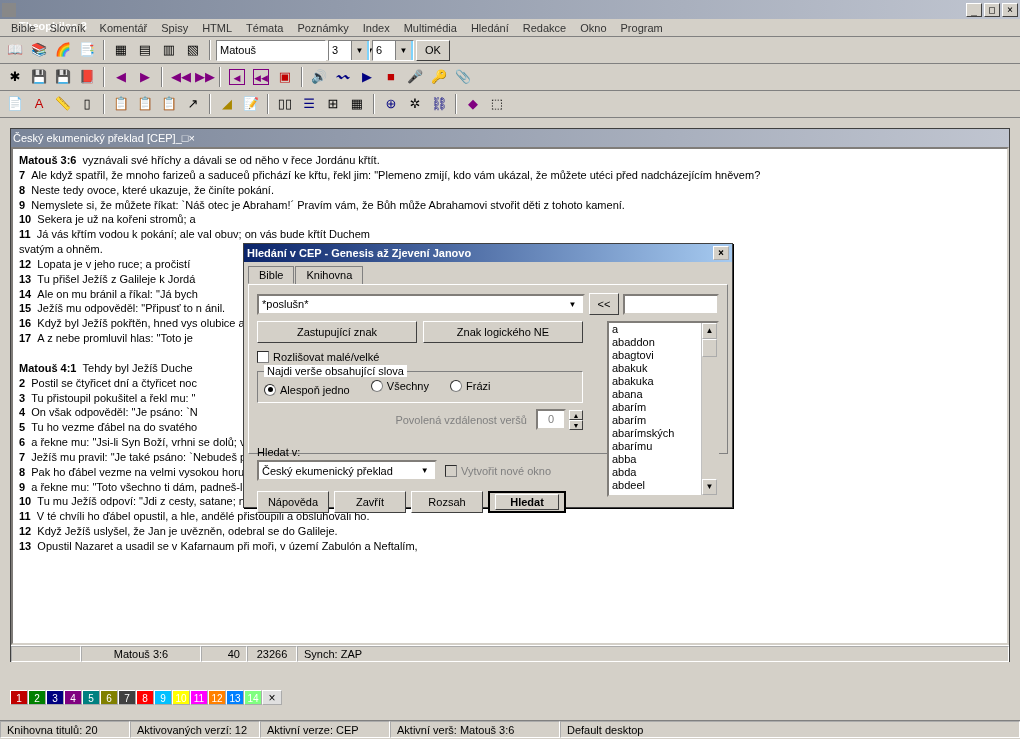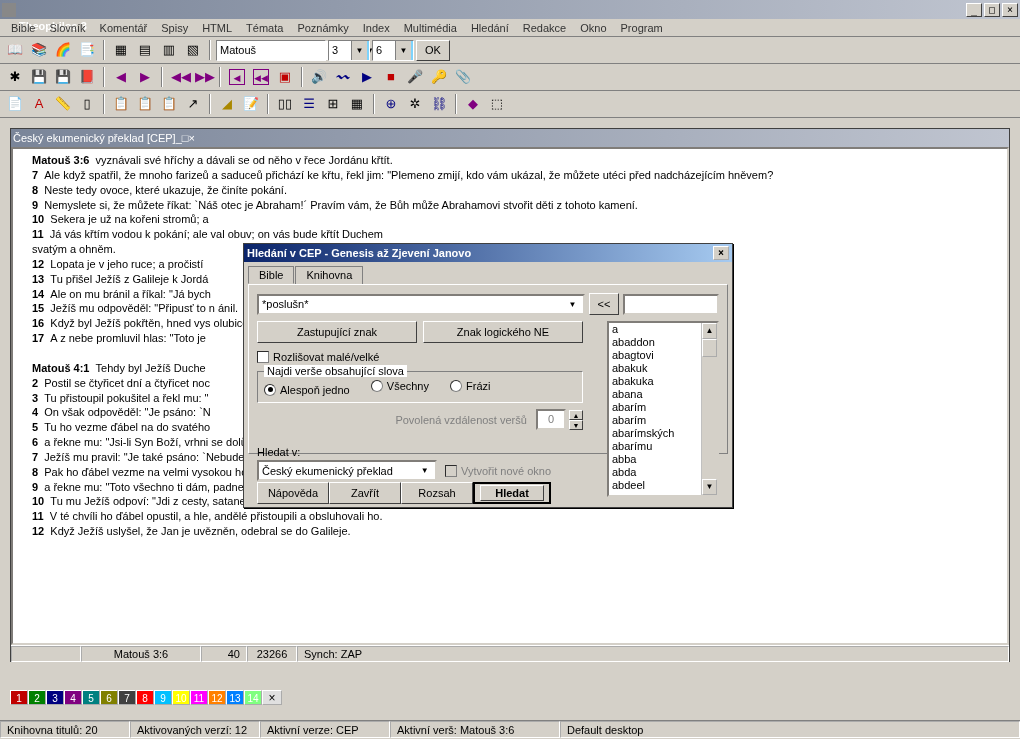--- a/index.html
+++ b/index.html
@@ -23,21 +23,21 @@
 
 .ico { display: inline-block; width: 16px; height: 16px; font-size: 13px; text-align: center; line-height: 16px; }
 .c-blue { color: #000080; }
 .c-red { color: #c00000; }
 .c-green { color: #008000; }
 .c-purple { color: #800080; }
 .c-yellow { color: #aa8800; }
 
 .doc-window { position: absolute; left: 10px; top: 128px; width: 1000px; height: 534px; border: 1px solid #404040; background: #d4d0c8; }
 .doc-titlebar { height: 18px; background: linear-gradient(to right, #7a8599, #c0c5d0); display: flex; align-items: center; padding: 0 2px; color: #fff; }
-.doc-content { background: #fff; height: 498px; overflow: hidden; padding: 4px 19px; font-family: "Times New Roman", serif; font-size: 14px; line-height: 1.35; border: 2px inset #d4d0c8; margin: 0; position: relative; }
+.doc-content { background: #fff; height: 498px; overflow: hidden; padding: 4px 6px; font-family: "Times New Roman", serif; font-size: 14px; line-height: 1.35; border: 2px inset #d4d0c8; margin: 0; position: relative; }
 .verse-ref { font-weight: bold; }
 .verse-num { font-weight: bold; }
 .doc-status { height: 17px; background: #d4d0c8; display: flex; border-top: 1px solid #fff; }
 .doc-status .cell { border: 1px inset #fff; padding: 0 6px; height: 16px; line-height: 14px; font-size: 11px; }
 
 
 .dialog { position: absolute; left: 243px; top: 243px; width: 490px; height: 265px; background: #d4d0c8; border: 1px solid #404040; box-shadow: 1px 1px 0 #000; }
 .dlg-titlebar { height: 18px; background: linear-gradient(to right, #0a246a, #a6caf0); display: flex; align-items: center; padding: 0 3px; color: #fff; font-weight: bold; }
 .dlg-titlebar .title-text { flex: 1; }
 .dlg-titlebar .x { width: 16px; height: 14px; background: #d4d0c8; border: 1px outset #fff; color: #000; text-align: center; font-size: 10px; font-family: monospace; line-height: 12px; }
@@ -294,20 +294,21 @@
       <div><span class="verse-num">3</span>&nbsp;&nbsp;Tu přistoupil pokušitel a řekl mu: "</div>
       <div><span class="verse-num">4</span>&nbsp;&nbsp;On však odpověděl: "Je psáno: `N</div>
       <div><span class="verse-num">5</span>&nbsp;&nbsp;Tu ho vezme ďábel na do svatého</div>
       <div><span class="verse-num">6</span>&nbsp;&nbsp;a řekne mu: "Jsi-li Syn Boží, vrhni se dolů; vždyť je psáno: `Svým andělům dá příkaz a na ruce tě vezmou, abys nenarazil nohou na kámen´!"</div>
       <div><span class="verse-num">7</span>&nbsp;&nbsp;Ježíš mu pravil: "Je také psáno: `Nebudeš pokoušet Hospodina, Boha svého.´"</div>
       <div><span class="verse-num">8</span>&nbsp;&nbsp;Pak ho ďábel vezme na velmi vysokou horu, ukáže mu všechna království světa i jejich slávu</div>
       <div><span class="verse-num">9</span>&nbsp;&nbsp;a řekne mu: "Toto všechno ti dám, padneš-li přede mnou a budeš se mi klanět."</div>
       <div><span class="verse-num">10</span>&nbsp;&nbsp;Tu mu Ježíš odpoví: "Jdi z cesty, satane; neboť je psáno: `Hospodinu, Bohu svému, se budeš klanět a jeho jediného uctívat.´</div>
       <div><span class="verse-num">11</span>&nbsp;&nbsp;V té chvíli ho ďábel opustil, a hle, andělé přistoupili a obsluhovali ho.</div>
       <div><span class="verse-num">12</span>&nbsp;&nbsp;Když Ježíš uslyšel, že Jan je uvězněn, odebral se do Galileje.</div>
+      <div><span class="verse-num">13</span>&nbsp;&nbsp;Opustil Nazaret a usadil se v Kafarnaum při moři, v území Zabulón a Neftalím,</div>
     </div>
   <div class="doc-status">
     <span class="cell" style="width:70px"></span>
     <span class="cell" style="width:120px;text-align:center">Matouš 3:6</span>
     <span class="cell" style="width:46px;text-align:right">40</span>
     <span class="cell" style="width:50px;text-align:center">23266</span>
     <span class="cell" style="flex:1">Synch: ZAP</span>
   </div>
 </div>
 
@@ -368,21 +369,21 @@
     <div style="display:flex;gap:8px;align-items:center;margin-top:2px">
       <div class="txt-input" style="width:180px">
         <input value="Český ekumenický překlad" style="">
         <span class="drop" style="width:16px;text-align:center;font-size:8px">▼</span>
       </div>
       <label class="check disabled">
         <span class="c" style="background:#d4d0c8"></span>
         <span>Vytvořit nové okno</span>
       </label>
     </div>
-    <div style="display:flex;margin-top:1px">
+    <div style="display:flex;gap:5px;margin-top:10px">
       <button class="btn" style="width:72px">Nápověda</button>
       <button class="btn" style="width:72px">Zavřít</button>
       <button class="btn" style="width:72px">Rozsah</button>
       <button class="btn default" style="width:78px">
           <span style="font-weight:bold">Hledat</span>
         </button>
     </div>
 
     <div class="listbox" id="wordlist">
       <div class="li">a</div>

